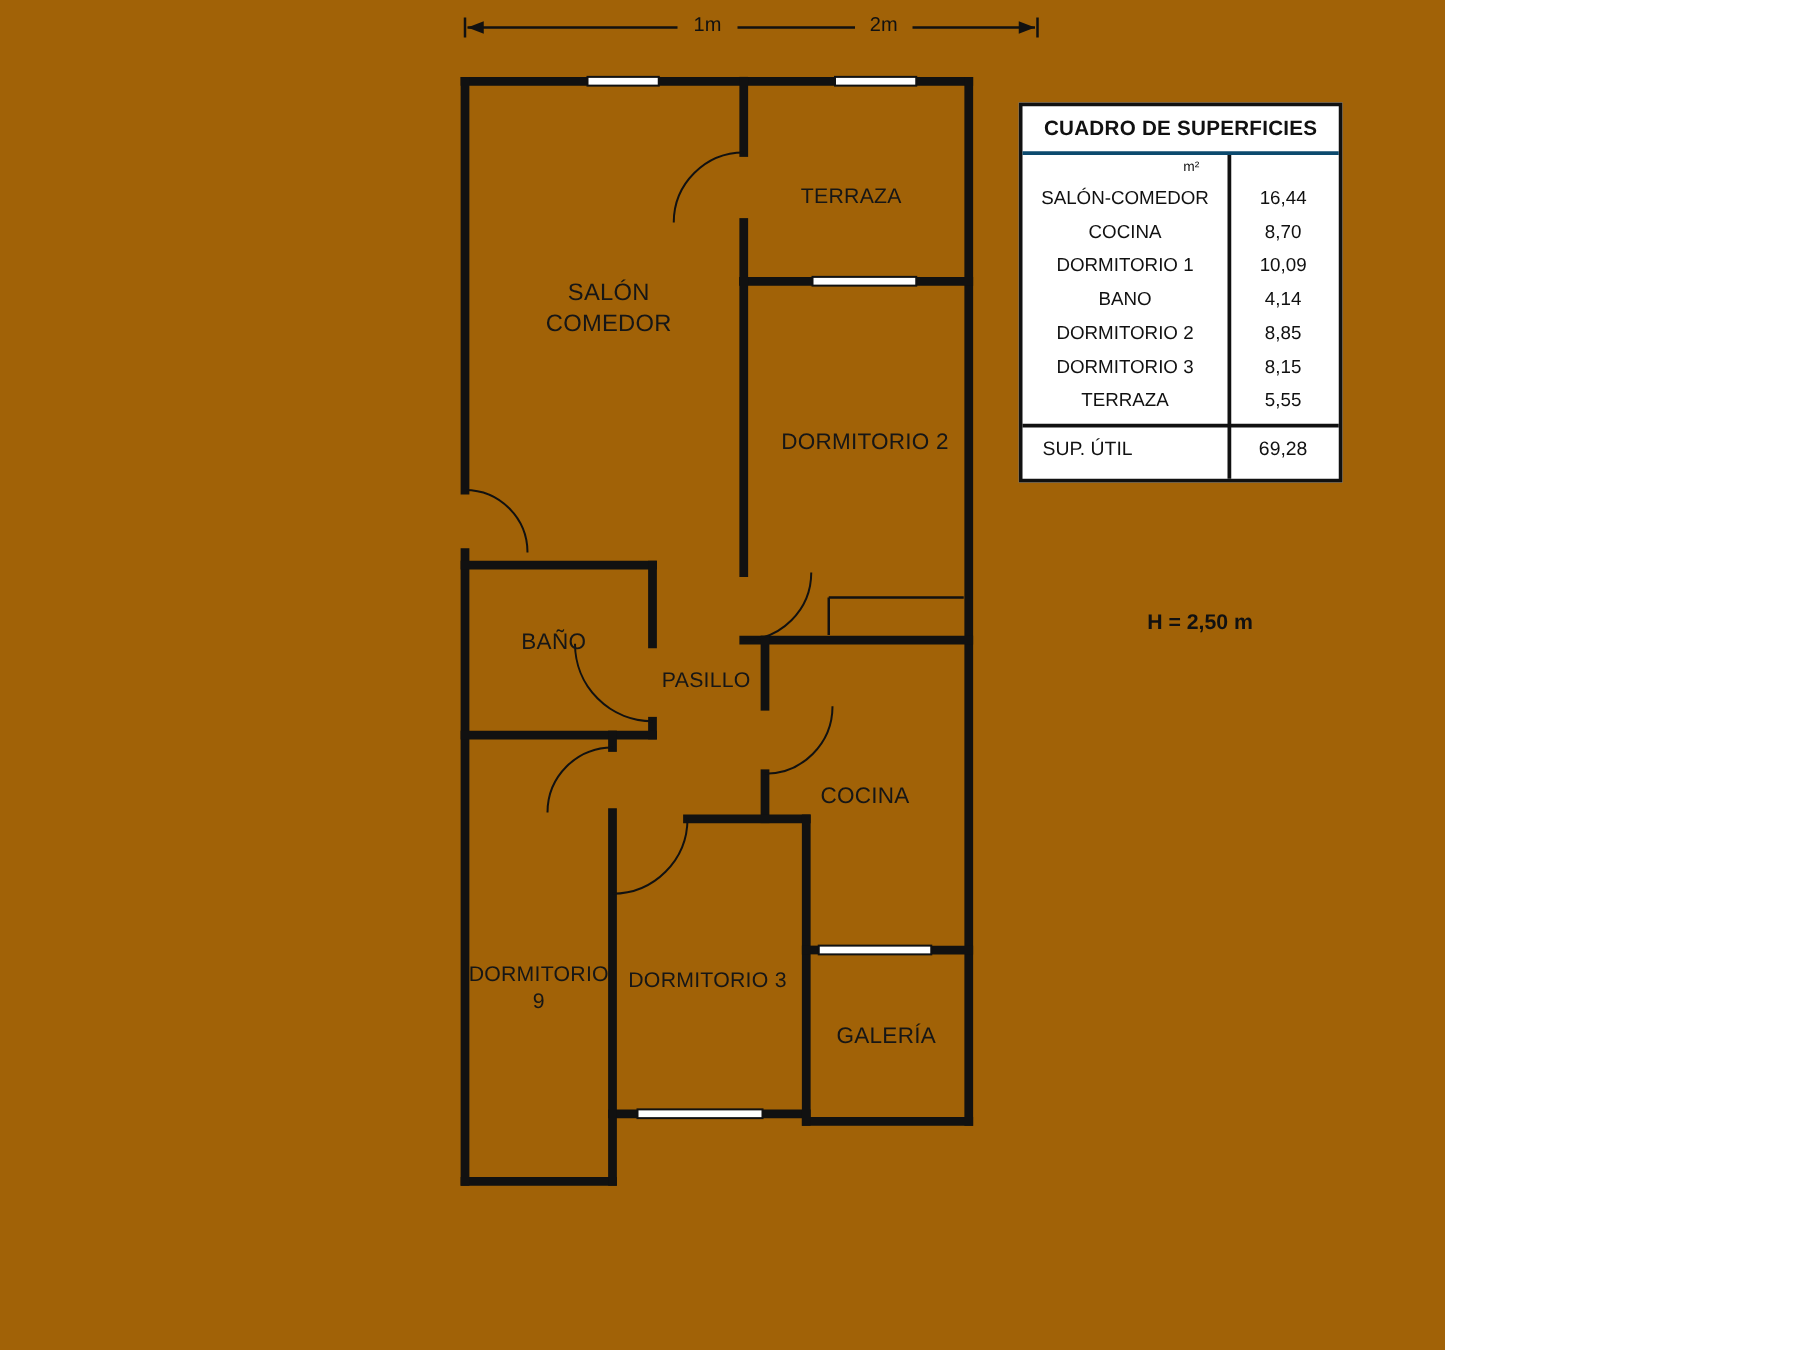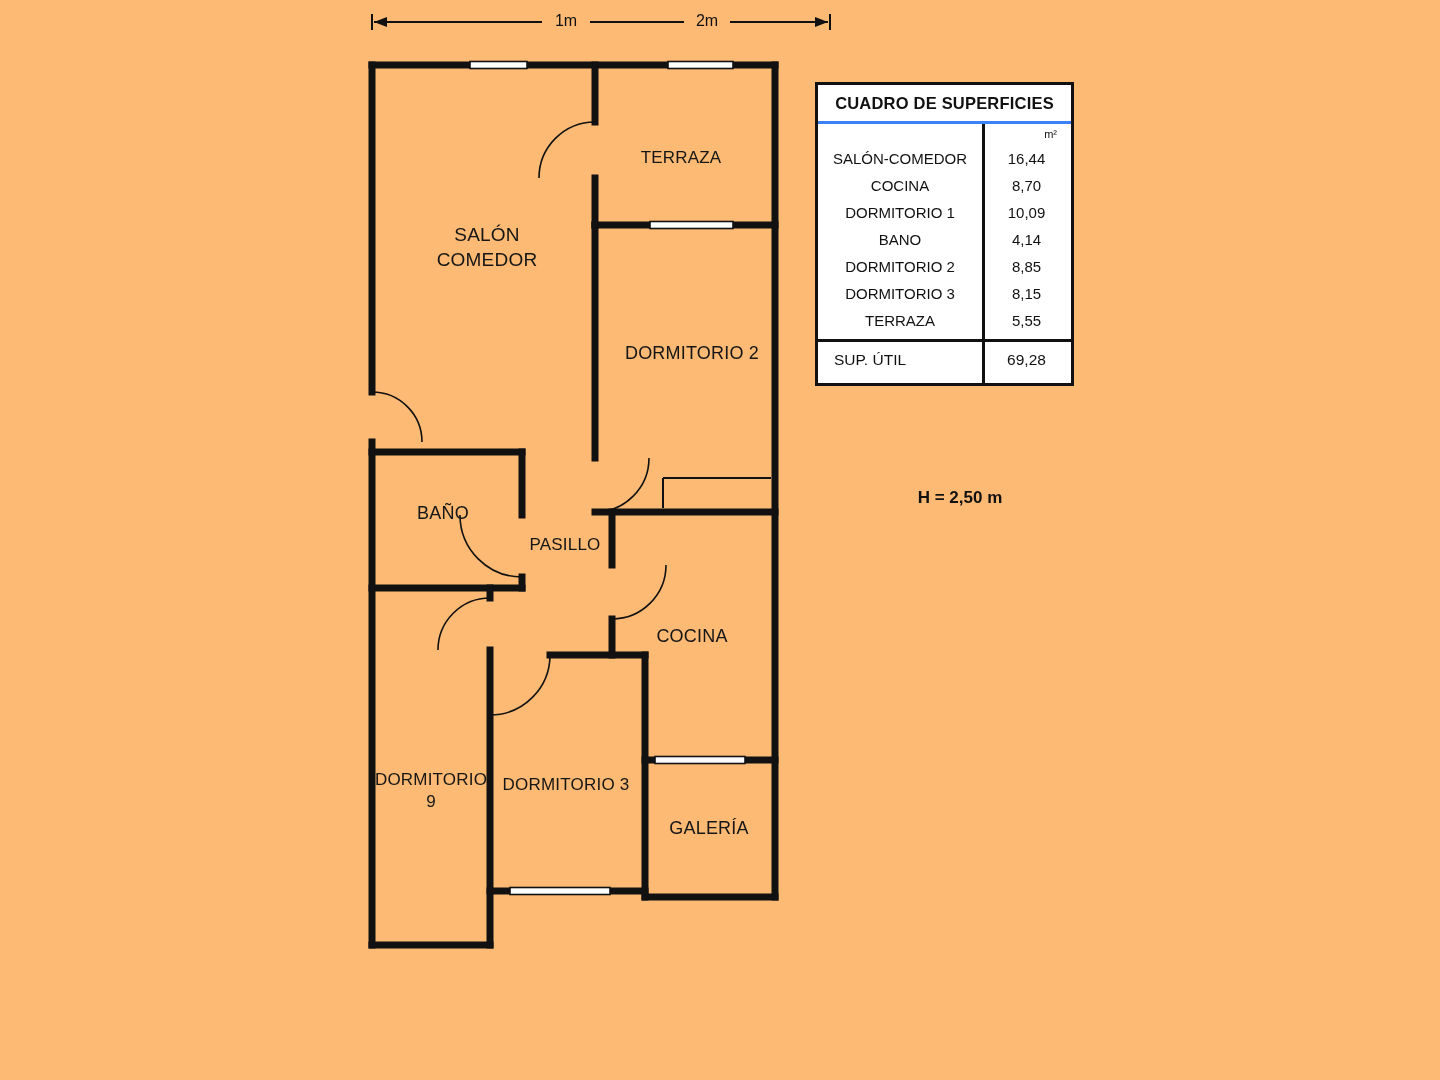--- a/index.html
+++ b/index.html
@@ -1,44 +1,44 @@
 <!DOCTYPE html>
 <html><head>
 <meta charset="utf-8">
 <style>
   html,body{margin:0;padding:0;background:#fff;}
   .canvas{
-    position:relative;width:1440px;height:1080px;background:#fdba74;
+    position:relative;width:1156px;height:1080px;background:#a16207;
     font-family:"Liberation Sans","DejaVu Sans",sans-serif;color:#111;overflow:hidden;
   }
   .plan-svg{position:absolute;left:0;top:0;}
   .room-label{
     position:absolute;transform:translate(-50%,-50%);
     text-align:center;white-space:pre-line;line-height:1.32;
     font-size:18px;color:#161616;letter-spacing:.2px;
   }
   .scale-label{
     position:absolute;transform:translate(-50%,-50%);
     font-size:16px;color:#111;
   }
   
   .area-table{
     position:absolute;left:815px;top:82px;width:253px;
     border:3px solid #111;background:#fff;
   }
   .t-title{
     height:36px;line-height:36px;text-align:center;
     font-weight:bold;font-size:16.5px;letter-spacing:.2px;
-    border-bottom:3px solid #3b82f6;
+    border-bottom:3px solid #0c4a6e;
   }
   .t-body{position:relative;padding-bottom:10px;}
   .t-body::before{
     content:"";position:absolute;left:164px;top:0;bottom:0;width:3px;background:#111;
   }
-  .t-unit{height:21px;line-height:20px;text-align:right;padding-right:14px;font-size:11px;padding-left:31px;}
+  .t-unit{height:21px;line-height:20px;text-align:center;padding-right:14px;font-size:11px;padding-left:31px;}
   .t-row{display:flex;height:27px;align-items:center;font-size:15px;}
   .t-row .lbl{width:164px;text-align:center;}
   .t-row .val{flex:1;text-align:center;}
   .t-sep{border-top:3px solid #111;margin:5px 0 4px;}
   .t-row.total{font-weight:normal;font-size:15.5px;}
   .t-row.total .lbl{text-align:left;padding-left:16px;width:148px;}
   .height-note{
     position:absolute;left:960px;top:474px;transform:translate(-50%,-50%);
     font-size:17px;font-weight:bold;color:#111;margin-top:24px;
   }

